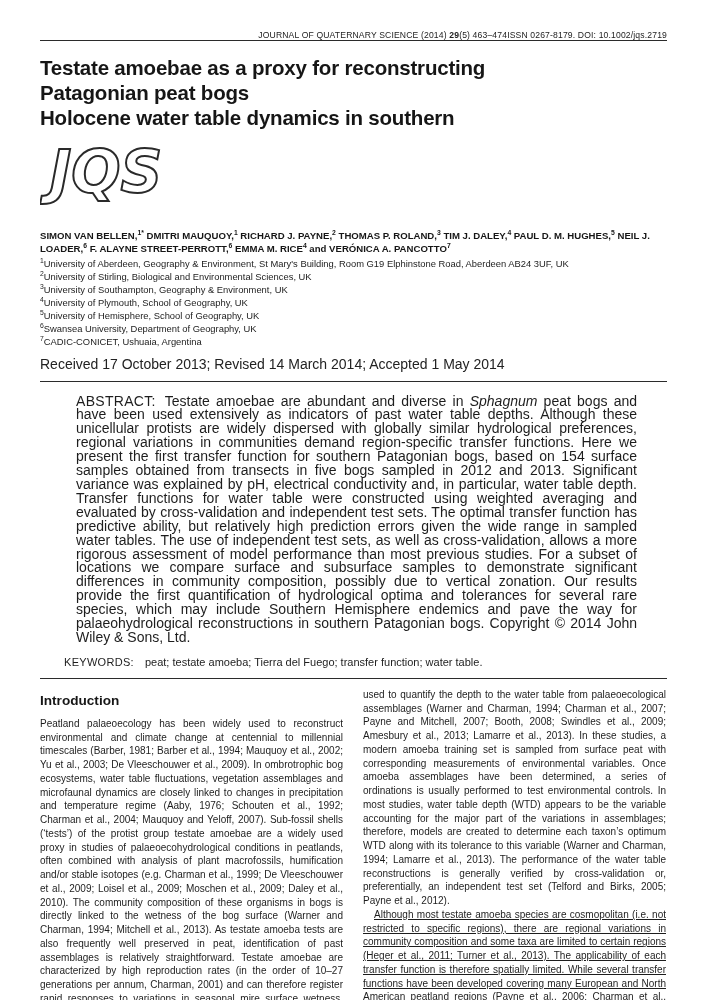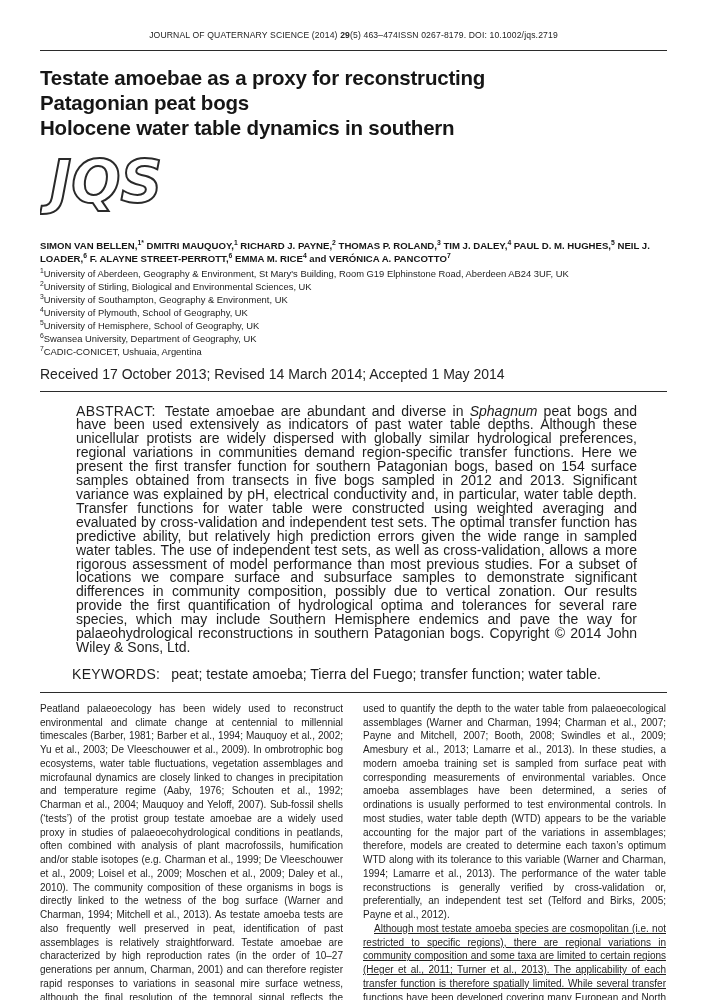--- a/index.html
+++ b/index.html
@@ -8,23 +8,23 @@
     width:707px; height:1000px;
     font-family:"Liberation Sans", sans-serif;
     color:#1c1c1c;
     position:relative;
     overflow:hidden;
   }
   .page { padding:30px 40px 0 40px; }
 
   
   .running-head {
-    display:flex; justify-content:center; align-items:baseline;
+    display:flex; justify-content:flex-end; align-items:baseline;
     font-size:8.6px; letter-spacing:0.15px; color:#222;
-    padding-bottom:10px; border-bottom:1px solid #2b2b2b;
+    padding-bottom:0; border-bottom:1px solid #2b2b2b;
   }
 
   
   .masthead { display:flex; justify-content:space-between; margin-top:14px;flex-direction:column; }
   .title-block { width:480px; }
   .article-title {
     font-size:20.5px; font-weight:bold; line-height:25px;
     letter-spacing:-0.2px; color:#161616;
   }
   .logo-box { width:132px; padding-top:2px; }
@@ -40,22 +40,22 @@
   .received-line { margin-top:7px; font-size:14px; color:#222; }
 
   
   .abstract-rule { border:none; border-top:1.2px solid #2b2b2b; margin-top:9px; }
   .abstract {
     margin:13px 30px 0 36px;
     font-size:14px; line-height:13.9px; text-align:justify; color:#1d1d1d;
   }
   .abstract-label { letter-spacing:0.3px; margin-right:9px; }
   .keywords-line {
-    margin:11px 30px 0 32px;
-    font-size:14px; color:#1d1d1d;
+    margin:11px 30px 0 24px;
+    font-size:11px; color:#1d1d1d;
   }
   .keywords-label { letter-spacing:0.3px; margin-right:11px; }
   .columns-rule { border:none; border-top:1.2px solid #2b2b2b; margin-top:10px; }
 
   
   .columns { display:flex; gap:20px; margin-top:9px; }
   .column { width:303px; }
   .section-heading { font-size:13.6px; font-weight:bold; margin:5px 0 9px 0; color:#161616; }
   .column p {
     font-size:10px; line-height:13.75px; text-align:justify; color:#1d1d1d;
@@ -114,20 +114,21 @@
   <p class="abstract">
     <span class="abstract-label">ABSTRACT:</span><span>Testate amoebae are abundant and diverse in </span><i>Sphagnum</i><span> peat bogs and have been used extensively as indicators of past water table depths. Although these unicellular protists are widely dispersed with globally similar hydrological preferences, regional variations in communities demand region-specific transfer functions. Here we present the first transfer function for southern Patagonian bogs, based on 154 surface samples obtained from transects in five bogs sampled in 2012 and 2013. Significant variance was explained by pH, electrical conductivity and, in particular, water table depth. Transfer functions for water table were constructed using weighted averaging and evaluated by cross-validation and independent test sets. The optimal transfer function has predictive ability, but relatively high prediction errors given the wide range in sampled water tables. The use of independent test sets, as well as cross-validation, allows a more rigorous assessment of model performance than most previous studies. For a subset of locations we compare surface and subsurface samples to demonstrate significant differences in community composition, possibly due to vertical zonation. Our results provide the first quantification of hydrological optima and tolerances for several rare species, which may include Southern Hemisphere endemics and pave the way for palaeohydrological reconstructions in southern Patagonian bogs. </span><span>Copyright © 2014 John Wiley &amp; Sons, Ltd.</span>
   </p>
   <p class="keywords-line">
     <span class="keywords-label">KEYWORDS:</span><span>peat; testate amoeba; Tierra del Fuego; transfer function; water table.</span>
   </p>
   <hr class="columns-rule">
 
   <div class="columns">
     <div class="column">
+      <h2 class="section-heading">Introduction</h2>
       <div>
 
       <p>Peatland palaeoecology has been widely used to reconstruct environmental and climate change at centennial to millennial timescales (Barber, 1981; Barber et al., 1994; Mauquoy et al., 2002; Yu et al., 2003; De Vleeschouwer et al., 2009). In ombrotrophic bog ecosystems, water table fluctuations, vegetation assemblages and microfaunal dynamics are closely linked to changes in precipitation and temperature regime (Aaby, 1976; Schouten et al., 1992; Charman et al., 2004; Mauquoy and Yeloff, 2007). Sub-fossil shells (‘tests’) of the protist group testate amoebae are a widely used proxy in studies of palaeoecohydrological conditions in peatlands, often combined with analysis of plant macrofossils, humification and/or stable isotopes (e.g. Charman et al., 1999; De Vleeschouwer et al., 2009; Loisel et al., 2009; Moschen et al., 2009; Daley et al., 2010). The community composition of these organisms in bogs is directly linked to the wetness of the bog surface (Warner and Charman, 1994; Mitchell et al., 2013). As testate amoeba tests are also frequently well preserved in peat, identification of past assemblages is relatively straightforward. Testate amoebae are characterized by high reproduction rates (in the order of 10–27 generations per annum, Charman, 2001) and can therefore register rapid responses to variations in seasonal mire surface wetness, although the final resolution of the temporal signal reflects the accumulation rate of the peat.</p>
           <p>For over two decades, testate amoeba transfer functions, which rely on the concept of uniformitarianism, have been</p>
         </div>
       <div class="footnote">
         <div>*Correspondence: S. van Bellen, as above.</div>
         <div><span>E-mail: </span><a>simon.van-bellen@abdn.ac.uk</a></div>
       </div>
       <div class="page-footer">Copyright © 2014 John Wiley &amp; Sons, Ltd.</div>

